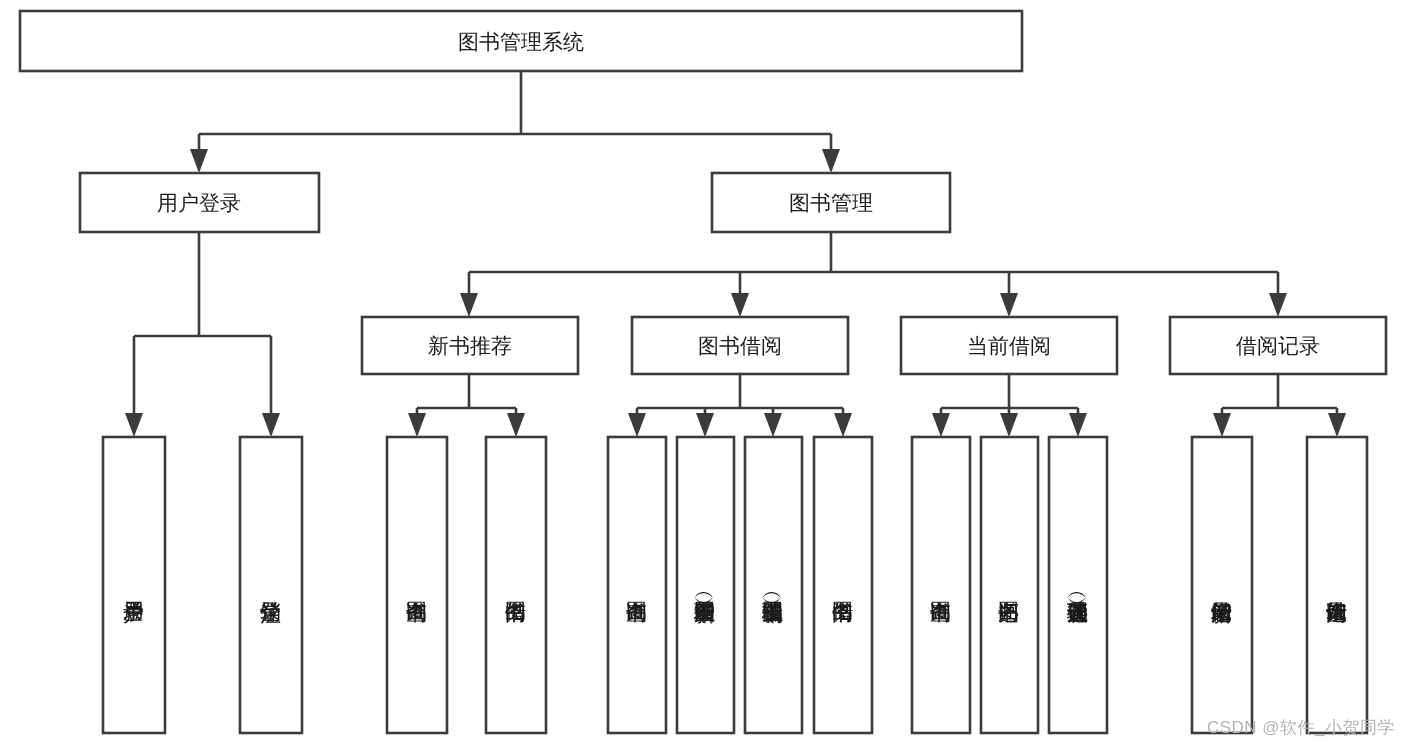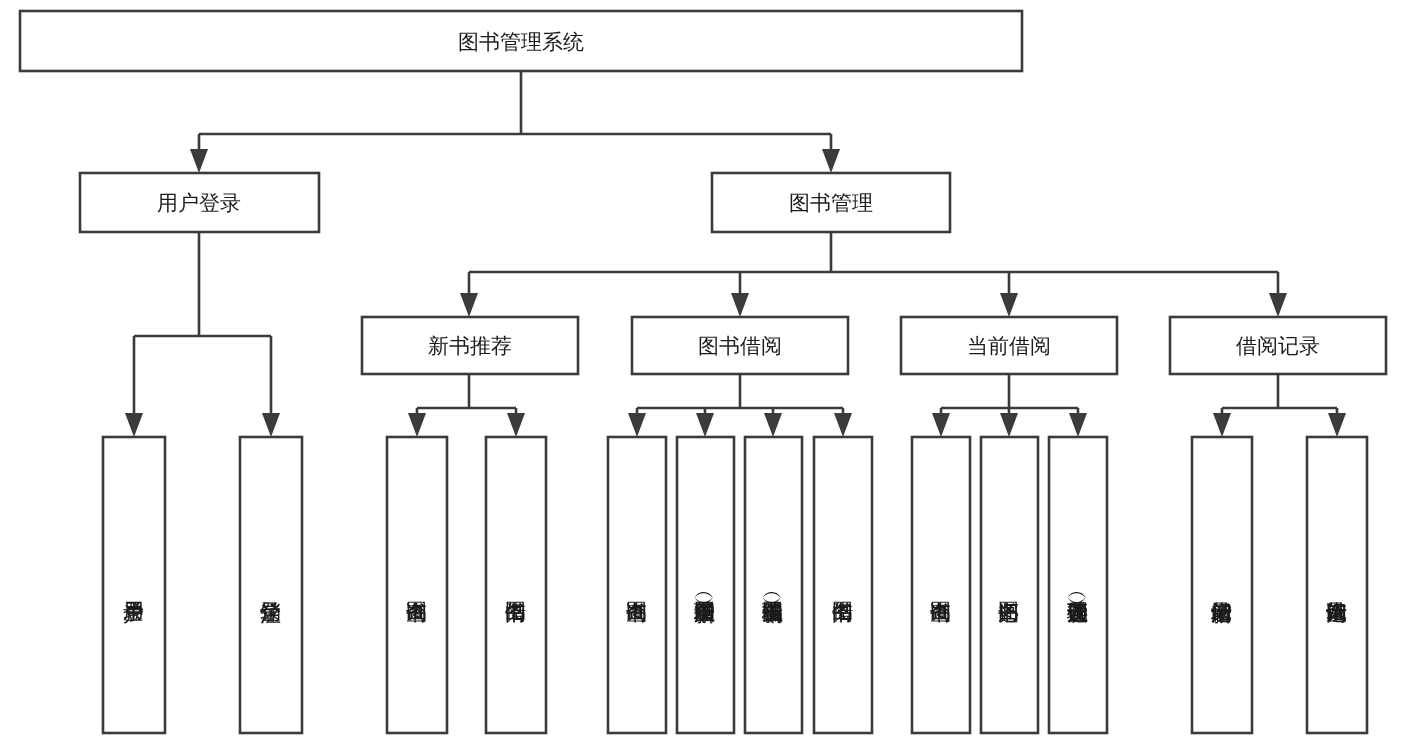--- a/index.html
+++ b/index.html
@@ -196,13 +196,14 @@
       <rect class="node-rect" x="1192" y="437" width="60" height="296"></rect>
       <text class="node-label-v" x="1222" y="585" style="writing-mode:vertical-rl; text-orientation:upright; dominant-baseline:central;">新增借阅记录</text>
     </g>
     <g>
       <rect class="node-rect" x="1307" y="437" width="60" height="296"></rect>
       <text class="node-label-v" x="1337" y="585" style="writing-mode:vertical-rl; text-orientation:upright; dominant-baseline:central;">查询借阅记录</text>
     </g>
 
   </svg>
 
+  <div class="watermark">CSDN @软件_小贺同学</div>
 </div>
 
 </body></html>

